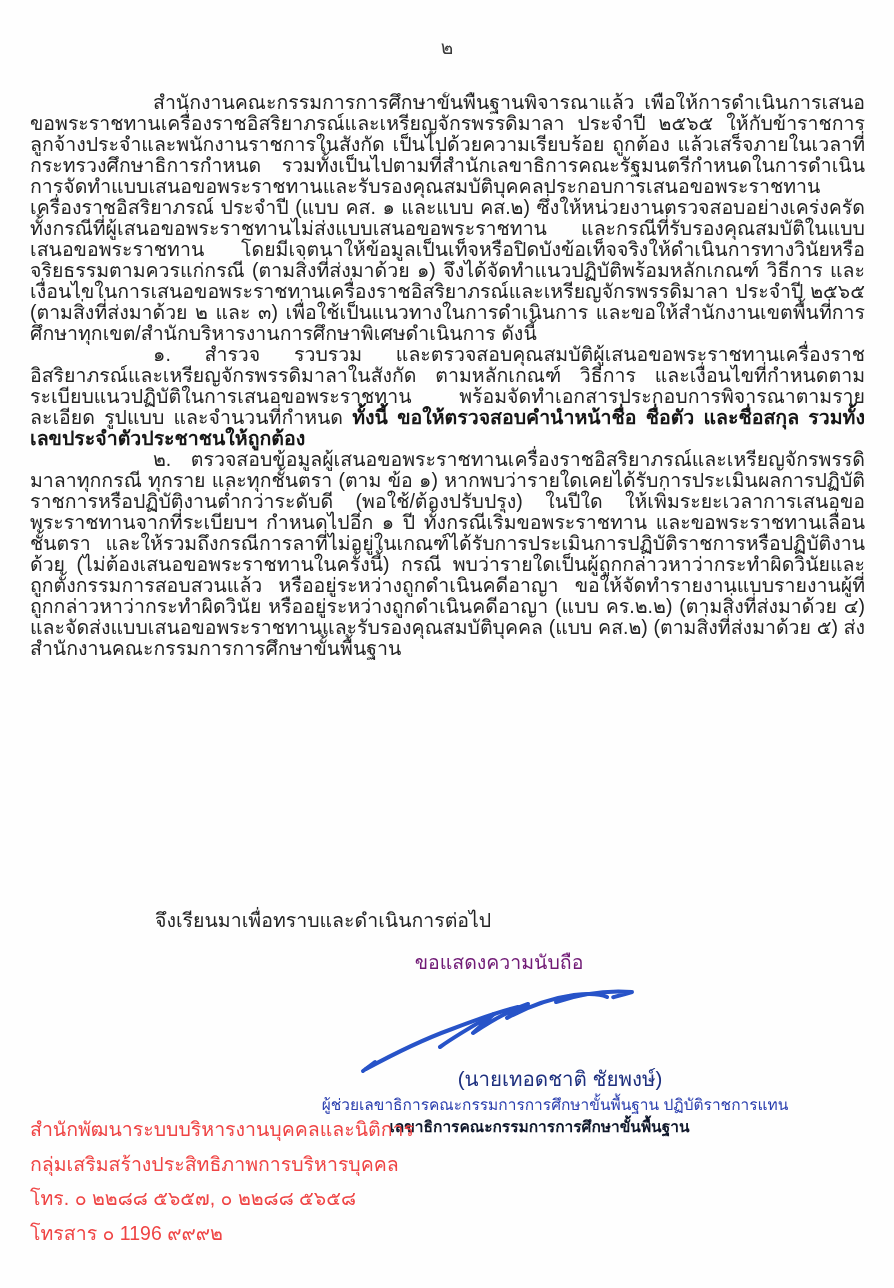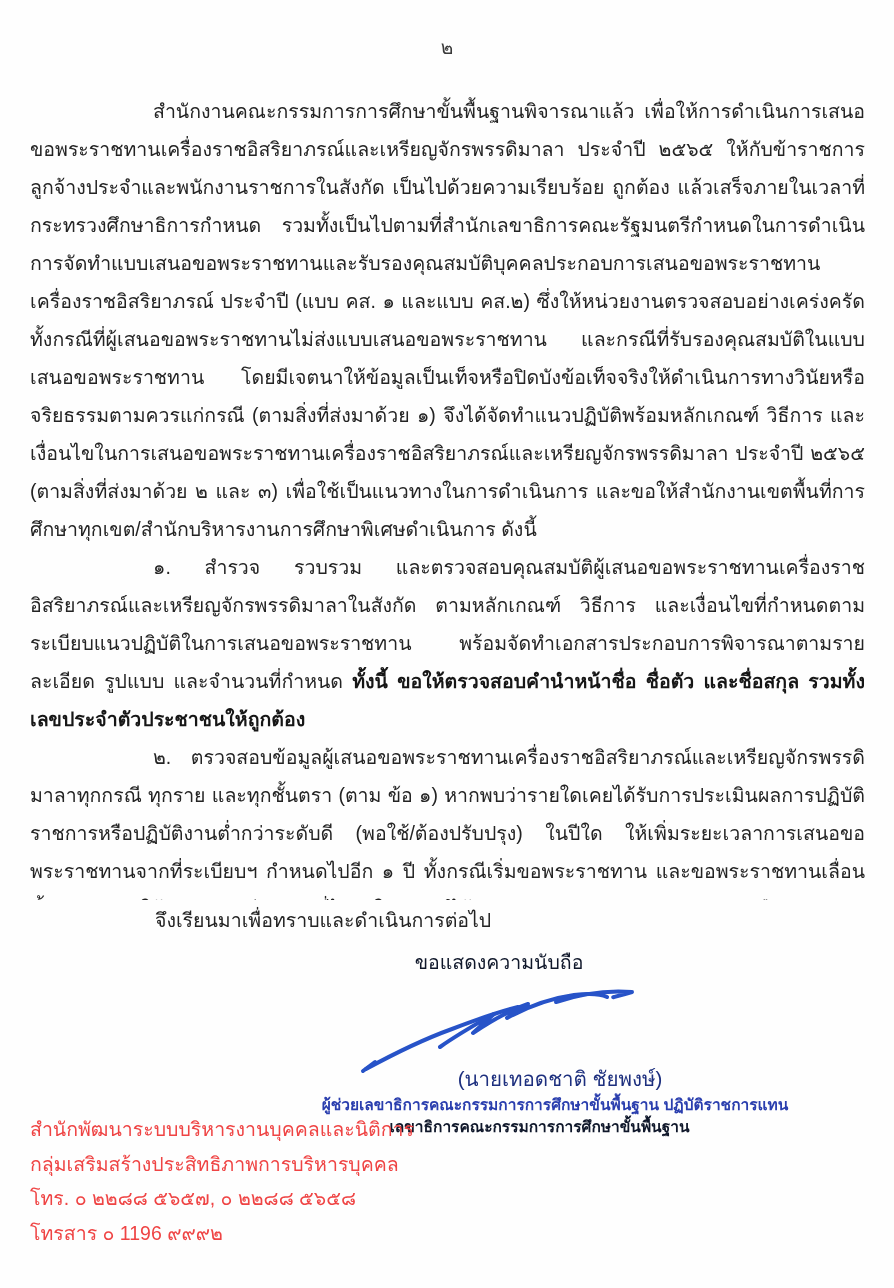--- a/index.html
+++ b/index.html
@@ -21,54 +21,54 @@
   }
   .content {
     position: absolute;
     top: 92px; left: 30px;
     width: 835px; height: 808px;
     overflow: hidden;
   }
   p.body {
     margin: 0;
     font-size: 19.5px;
-    line-height: 38px;
+    line-height: 21px;
     text-align: justify;
     color: #242424;
   }
   p.body.indented { text-indent: 123px; }
   .bold-seg { font-weight: bold; color: #161616; }
   .closing-line {
     position: absolute;
     top: 905px; left: 155px;
     font-size: 19.5px; color: #242424;
   }
   .salutation {
     position: absolute;
     top: 947px; left: 379px;
     width: 240px; text-align: center;
-    font-size: 19.5px; color: #0f172a;
+    font-size: 19.5px; color: #701a75;
   }
   .signature-svg {
     position: absolute;
     top: 985px; left: 360px;
     width: 300px; height: 90px;
   }
   .signatory-name {
     position: absolute;
     top: 1062px; left: 330px;
     width: 460px; text-align: center;
     font-size: 20.5px; font-weight: normal;
     color: #1d2f7e;
   }
   .signatory-title-1 {
     position: absolute;
     top: 1092px; left: 295px;
     width: 520px; text-align: center;
-    font-size: 15.5px; font-weight: bold;
+    font-size: 15.5px; font-weight: normal;
     color: #2a3eae;
   }
   .signatory-title-2 {
     position: absolute;
     top: 1114px; left: 282px;
     width: 515px; text-align: center;
     font-size: 15.5px; font-weight: bold;
     color: #0f172a;
   }
   .footer-block {

